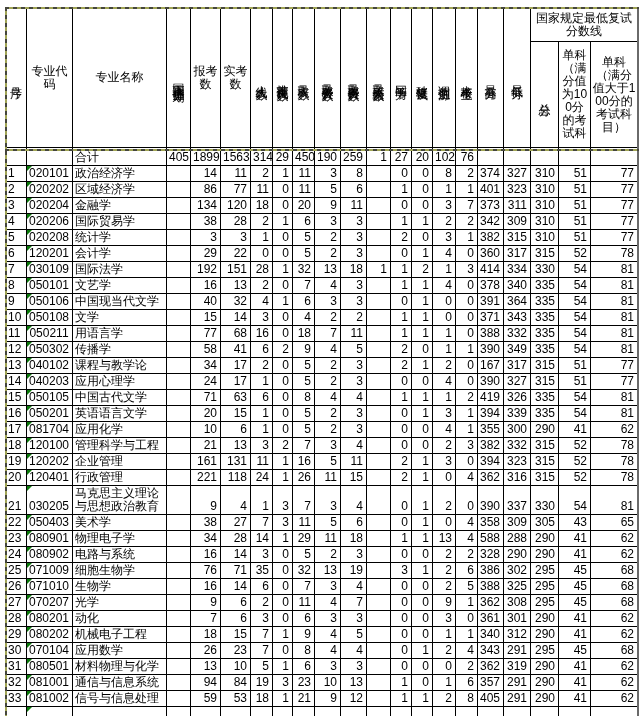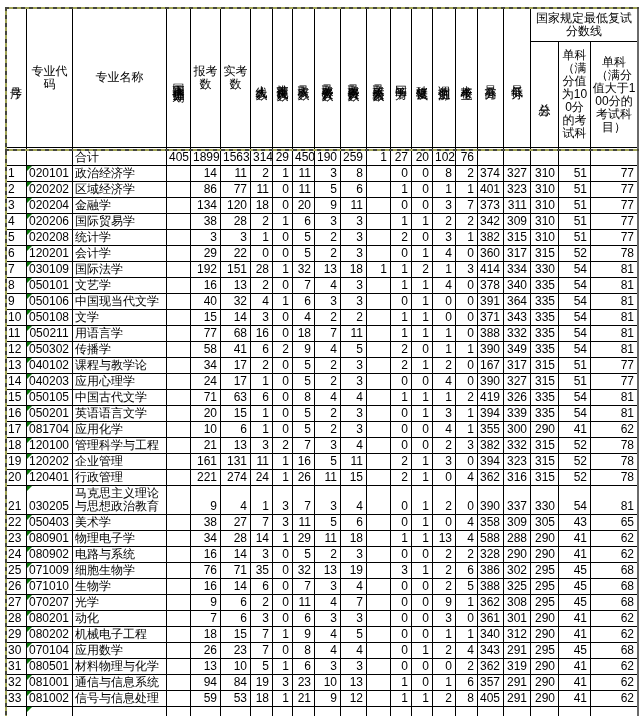--- a/index.html
+++ b/index.html
@@ -580,21 +580,21 @@
           <td class="c-num">315</td>
           <td class="c-num">52</td>
           <td class="c-num">78</td>
         </tr>
         <tr>
           <td class="c-serial">20</td>
           <td class="c-code"><span class="tri"></span>120401</td>
           <td class="c-name">行政管理</td>
           <td class="c-num"></td>
           <td class="c-num">221</td>
-          <td class="c-num">274</td>
+          <td class="c-num">118</td>
           <td class="c-num">24</td>
           <td class="c-num">1</td>
           <td class="c-num">26</td>
           <td class="c-num">11</td>
           <td class="c-num">15</td>
           <td class="c-num"></td>
           <td class="c-num">2</td>
           <td class="c-num">1</td>
           <td class="c-num">0</td>
           <td class="c-num">4</td>

